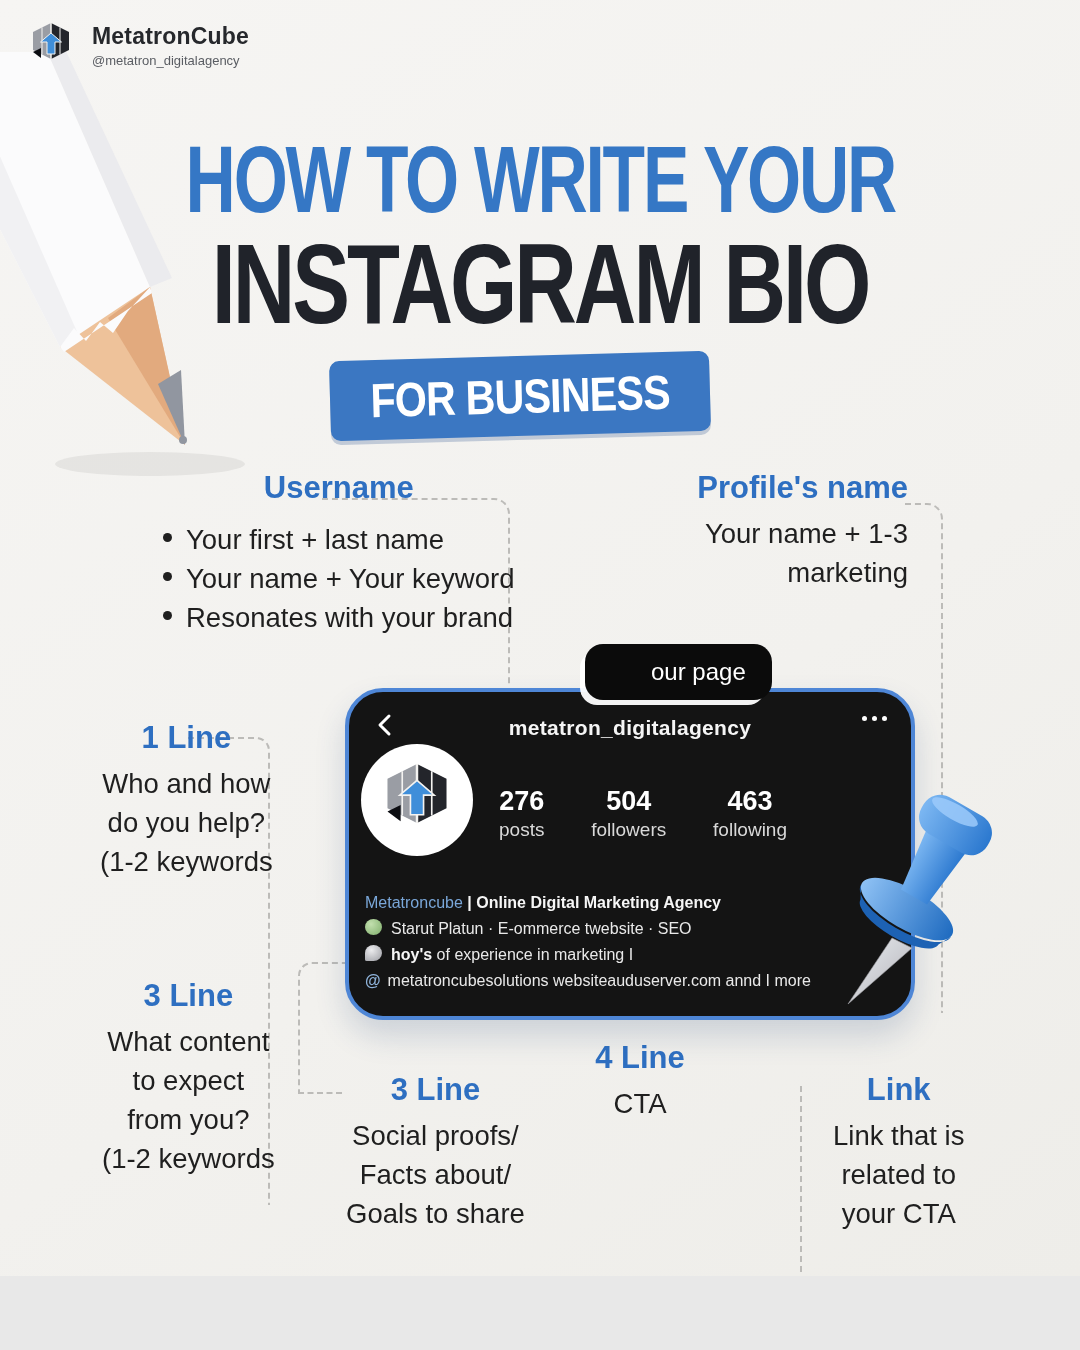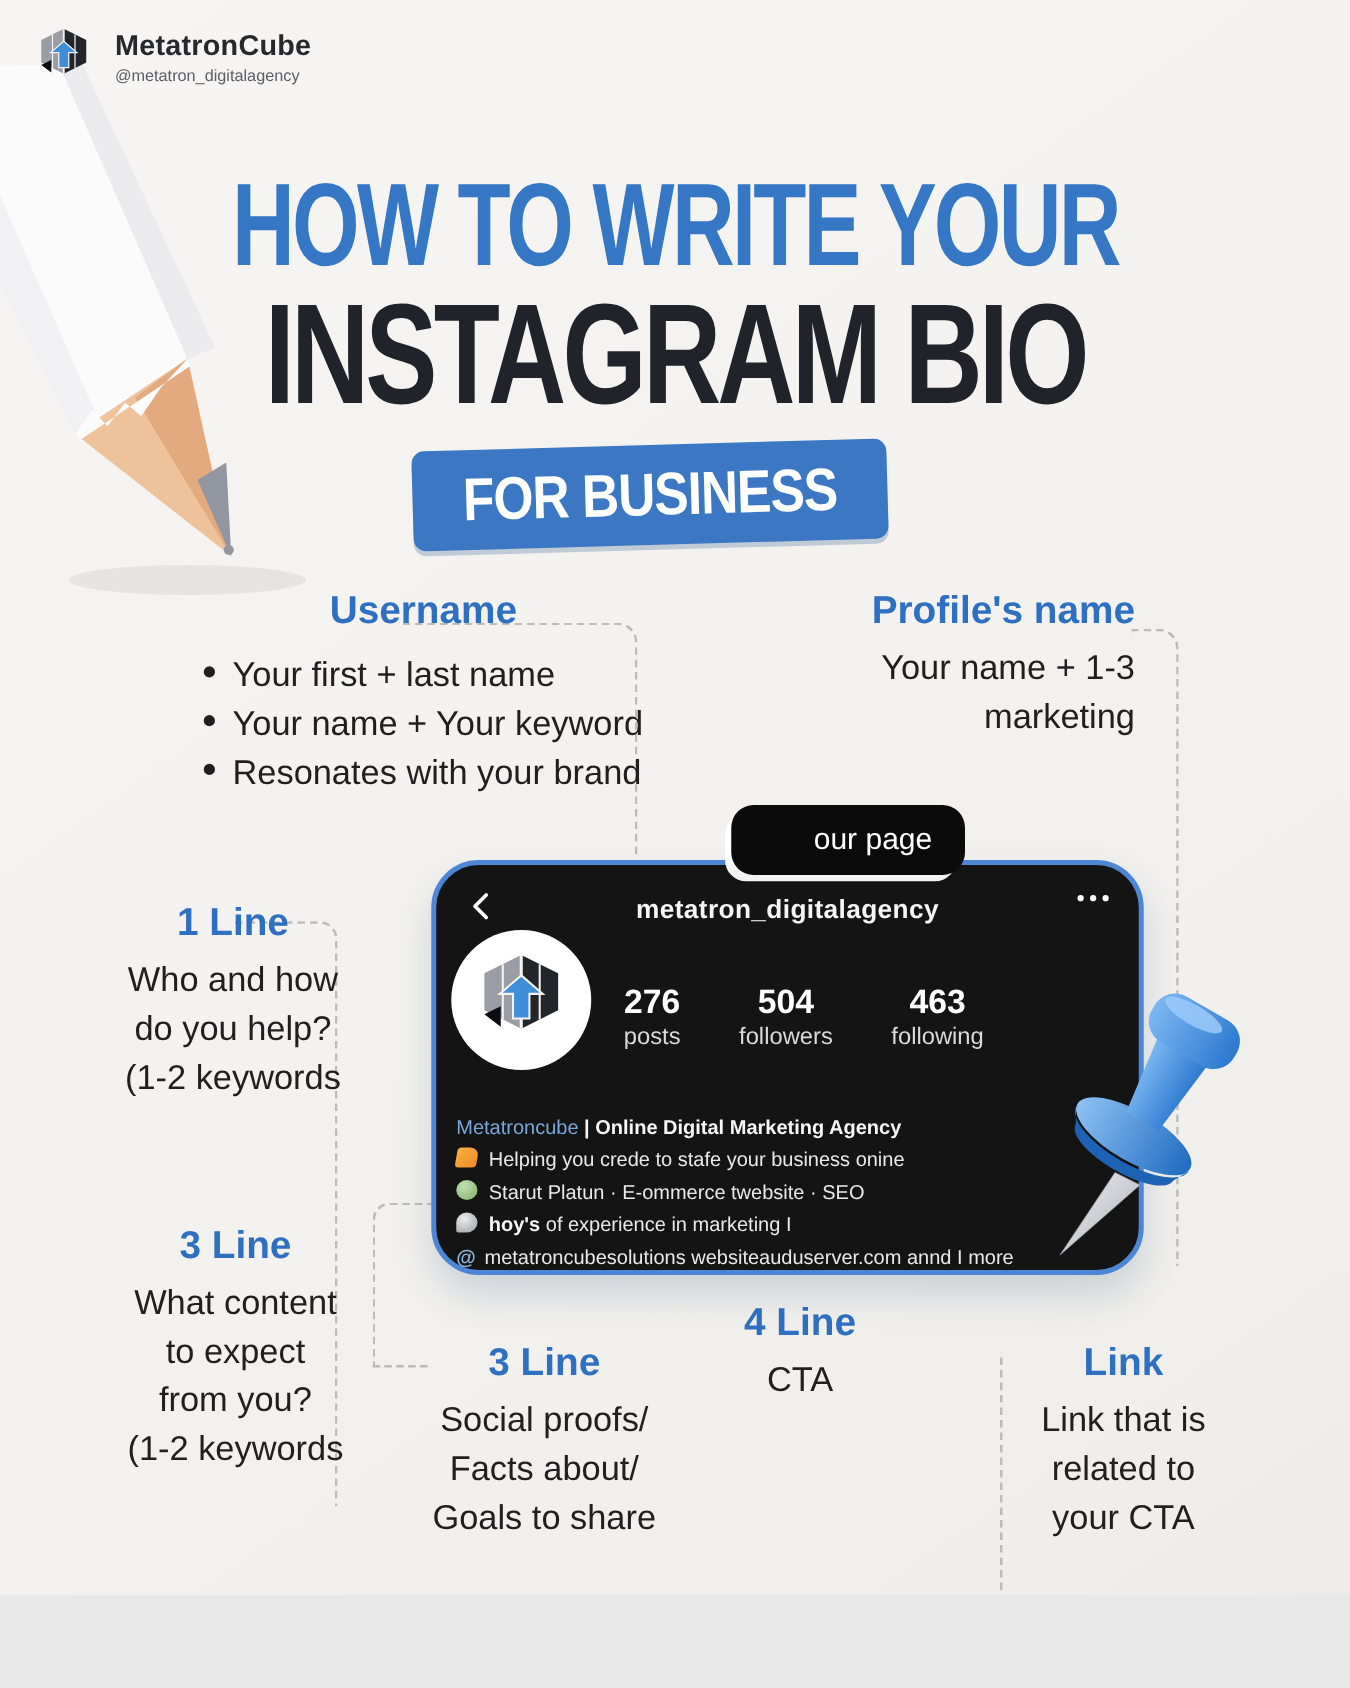--- a/index.html
+++ b/index.html
@@ -257,23 +257,20 @@
       <div class="stat">
         <div class="v">463</div>
         <div class="l">following</div>
       </div>
     </div>
 
     <div class="bio">
       <div>
         <span class="name">Metatroncube</span>
         <span class="strong">| Online Digital Marketing Agency</span>
-      </div>
-      <div>
-        <span class="emoji e-folder"></span><span>Helping you crede to stafe your business onine</span>
       </div>
       <div>
         <span class="emoji e-seed"></span><span class="it">Starut Platun</span> <span>· E-ommerce twebsite · SEO</span>
       </div>
       <div>
         <span class="emoji e-speech"></span><span class="strong">hoy's</span> <span>of experience in marketing I</span>
       </div>
       <div>
         <span class="at">@</span><span>metatroncubesolutions websiteauduserver.com annd I more</span>
       </div>

